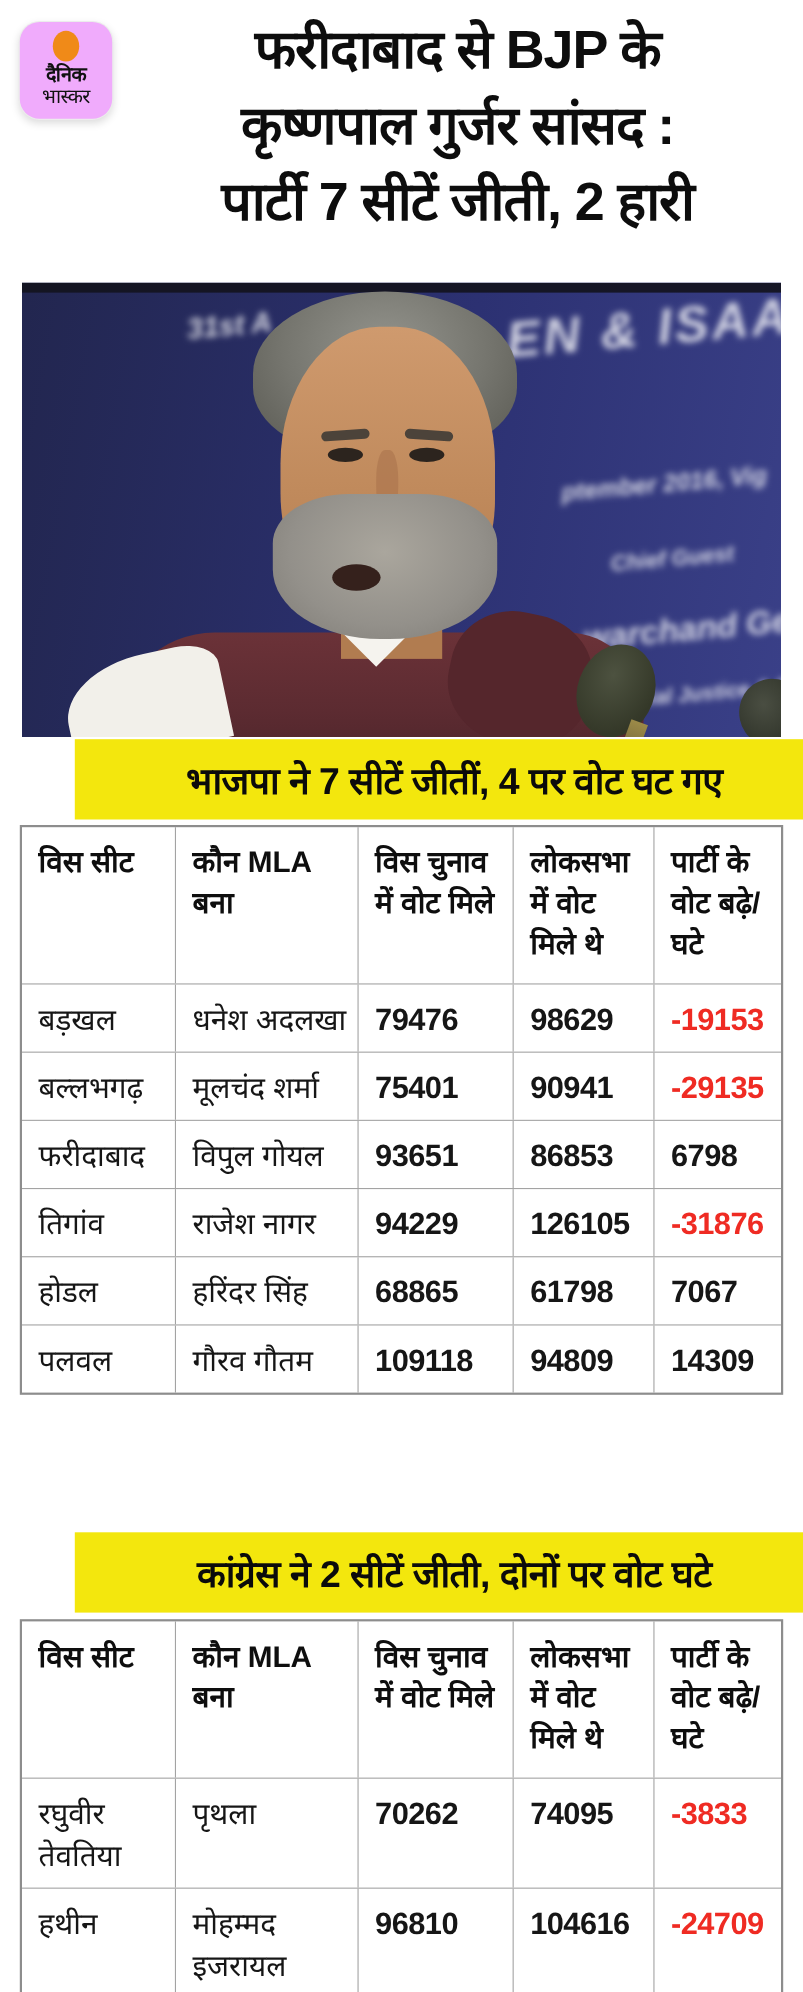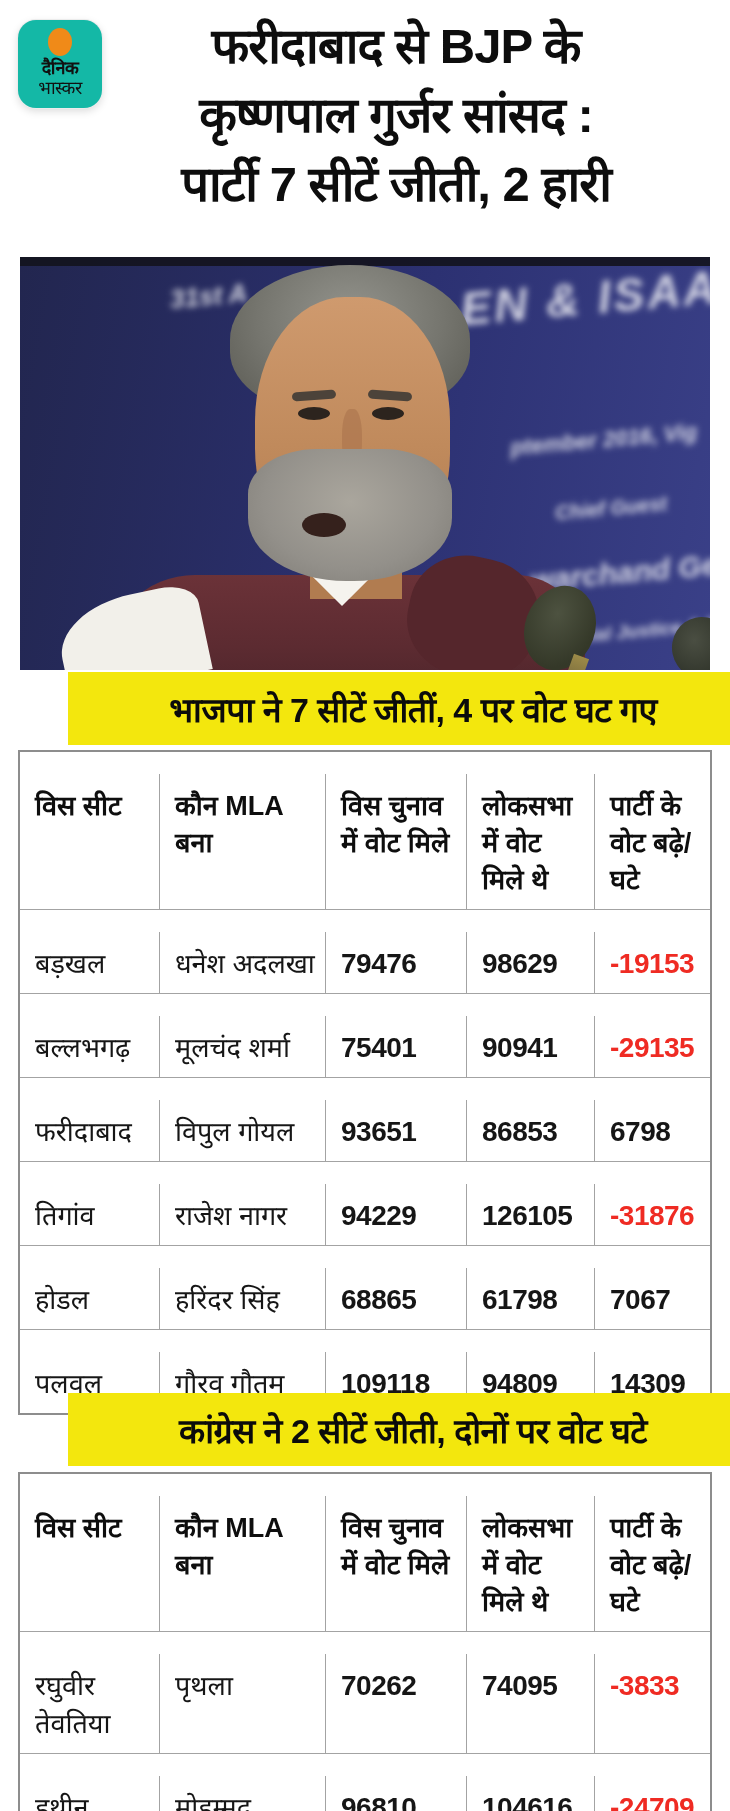--- a/index.html
+++ b/index.html
@@ -6,26 +6,26 @@
     --banner-yellow:#F3E70D;
     --negative-red:#EF2B23;
     --photo-navy:#2C3172;
     --text-black:#111111;
   }
   *{margin:0;padding:0;box-sizing:border-box;}
   body{background:#ffffff;font-family:"Liberation Sans","DejaVu Sans",sans-serif;color:var(--text-black);}
   .page{position:relative;width:730px;height:1811px;background:#ffffff;overflow:hidden;}
 
   
-  .logo{position:absolute;left:18px;top:20px;width:84px;height:88px;background:#14b8a6;border-radius:18px;
+  .logo{position:absolute;left:18px;top:20px;width:84px;height:88px;background:#f0abfc;border-radius:18px;
         box-shadow:0 0 0 1px #ececec,0 3px 8px rgba(0,0,0,.15);text-align:center;z-index:3;}
   .logo .sun{width:24px;height:28px;border-radius:50%;background:#F08A18;margin:8px auto 2px auto;}
   .logo .l1{font-size:18px;font-weight:700;line-height:20px;letter-spacing:-.5px;}
   .logo .l2{font-size:18px;font-weight:400;line-height:21px;letter-spacing:-.5px;}
-  .headline{position:absolute;left:84px;top:12px;width:624px;text-align:center;
+  .headline{position:absolute;left:104px;top:12px;width:624px;text-align:center;
             font-size:49px;font-weight:700;line-height:69px;letter-spacing:-1px;color:#0d0d0d;}
 
   
   .photo{position:absolute;left:20px;top:257px;width:690px;height:413px;overflow:hidden;
          background:linear-gradient(100deg,#22264f 0%,var(--photo-navy) 55%,#3a4088 100%);}
   .photo .topband{position:absolute;left:0;top:0;width:100%;height:9px;background:#14141e;opacity:.92;}
   .bg-text{position:absolute;color:rgba(255,255,255,.78);font-weight:700;filter:blur(3px);
            transform:rotate(-5deg);white-space:nowrap;font-style:italic;}
   .bt0{left:150px;top:24px;font-size:26px;}
   .bt1{left:440px;top:14px;font-size:46px;letter-spacing:3px;}
@@ -73,21 +73,21 @@
   .banner.b2{top:1393px;}
 
   
   .dtable{position:absolute;left:18px;width:694px;border:2px solid #8d8d8d;background:#fff;}
   .dtable.t1{top:750px;}
   .dtable.t2{top:1472px;}
   .thead,.trow{display:grid;grid-template-columns:140px 166px 141px 128px 1fr;}
   .thead{min-height:142px;}
   .trow{min-height:62px;border-top:1px solid #a3a3a3;}
   .cell{border-right:1px solid #a3a3a3;padding:13px 4px 10px 15px;
-        font-size:27px;line-height:38px;color:#161616;margin-top:22px;}
+        font-size:27px;line-height:38px;color:#161616;}
   .cell:last-child{border-right:none;}
   .thead .cell{font-weight:700;line-height:37px;padding-top:14px;color:#0e0e0e;}
   .cell.c2,.cell.c3,.cell.c4{font-size:28px;letter-spacing:-.5px;font-weight:bold;}
   .cell.neg{color:var(--negative-red);}
 </style>
 </head>
 <body>
 
 <div class="page">
 

